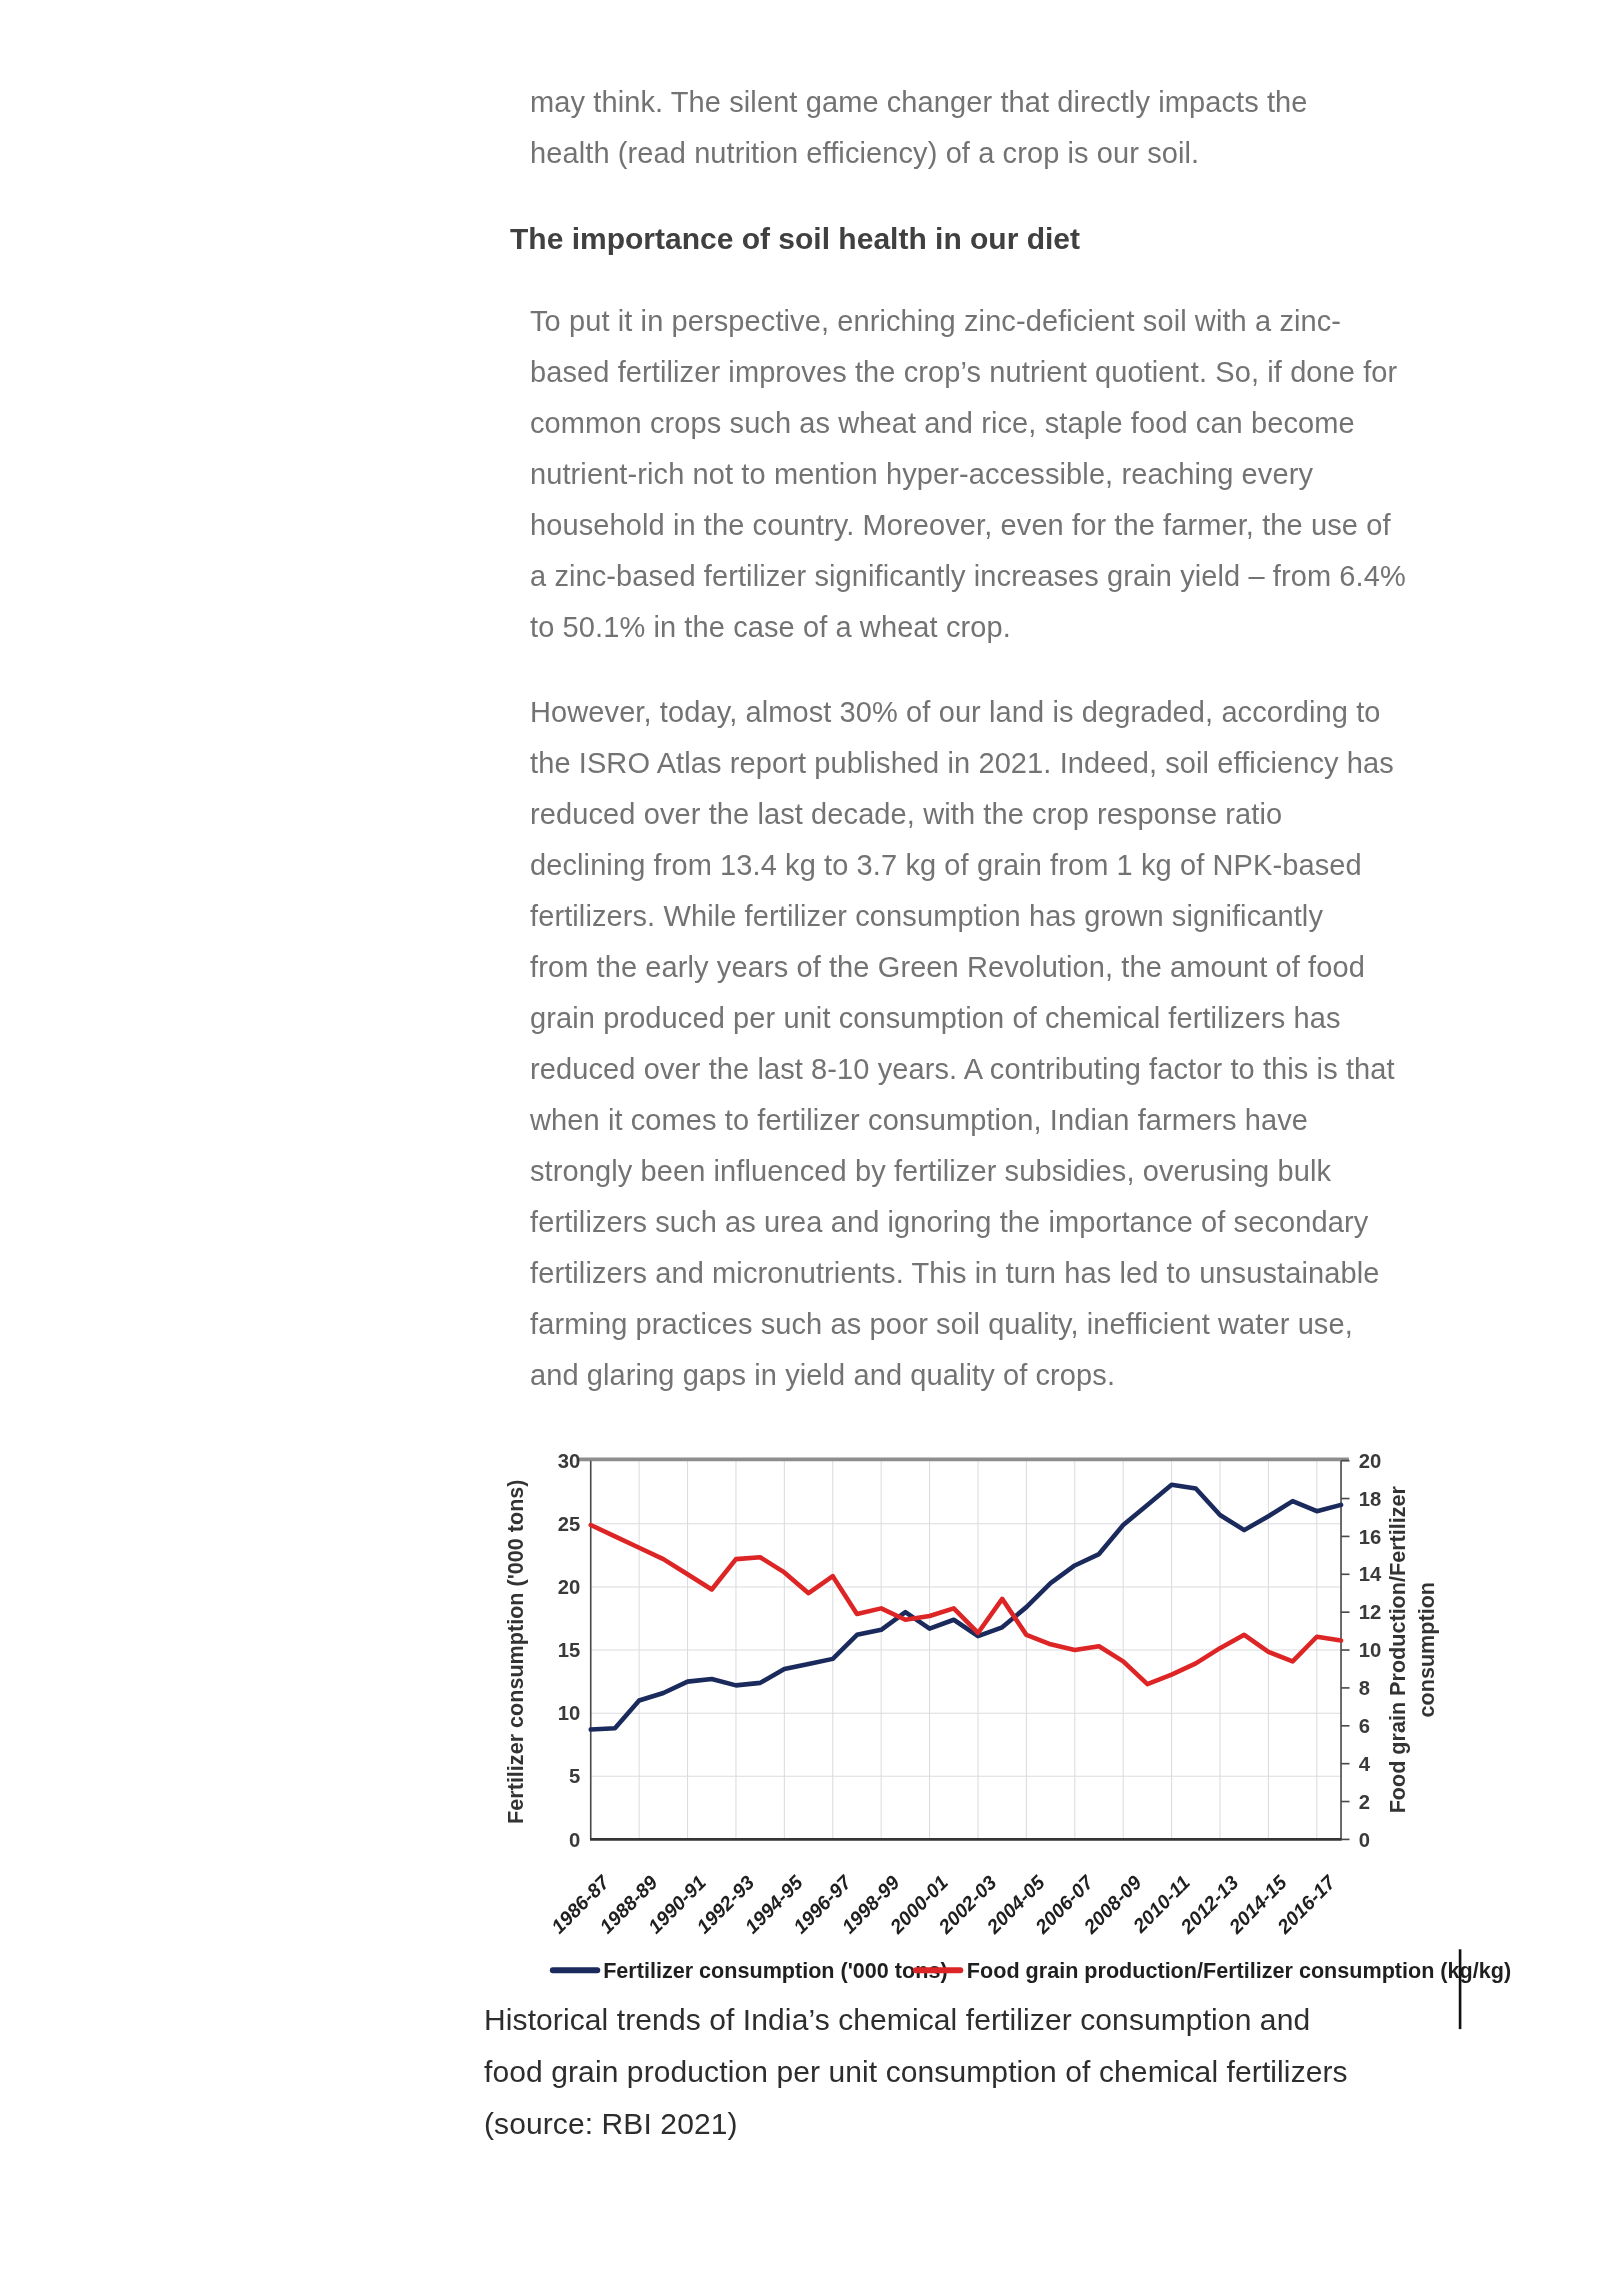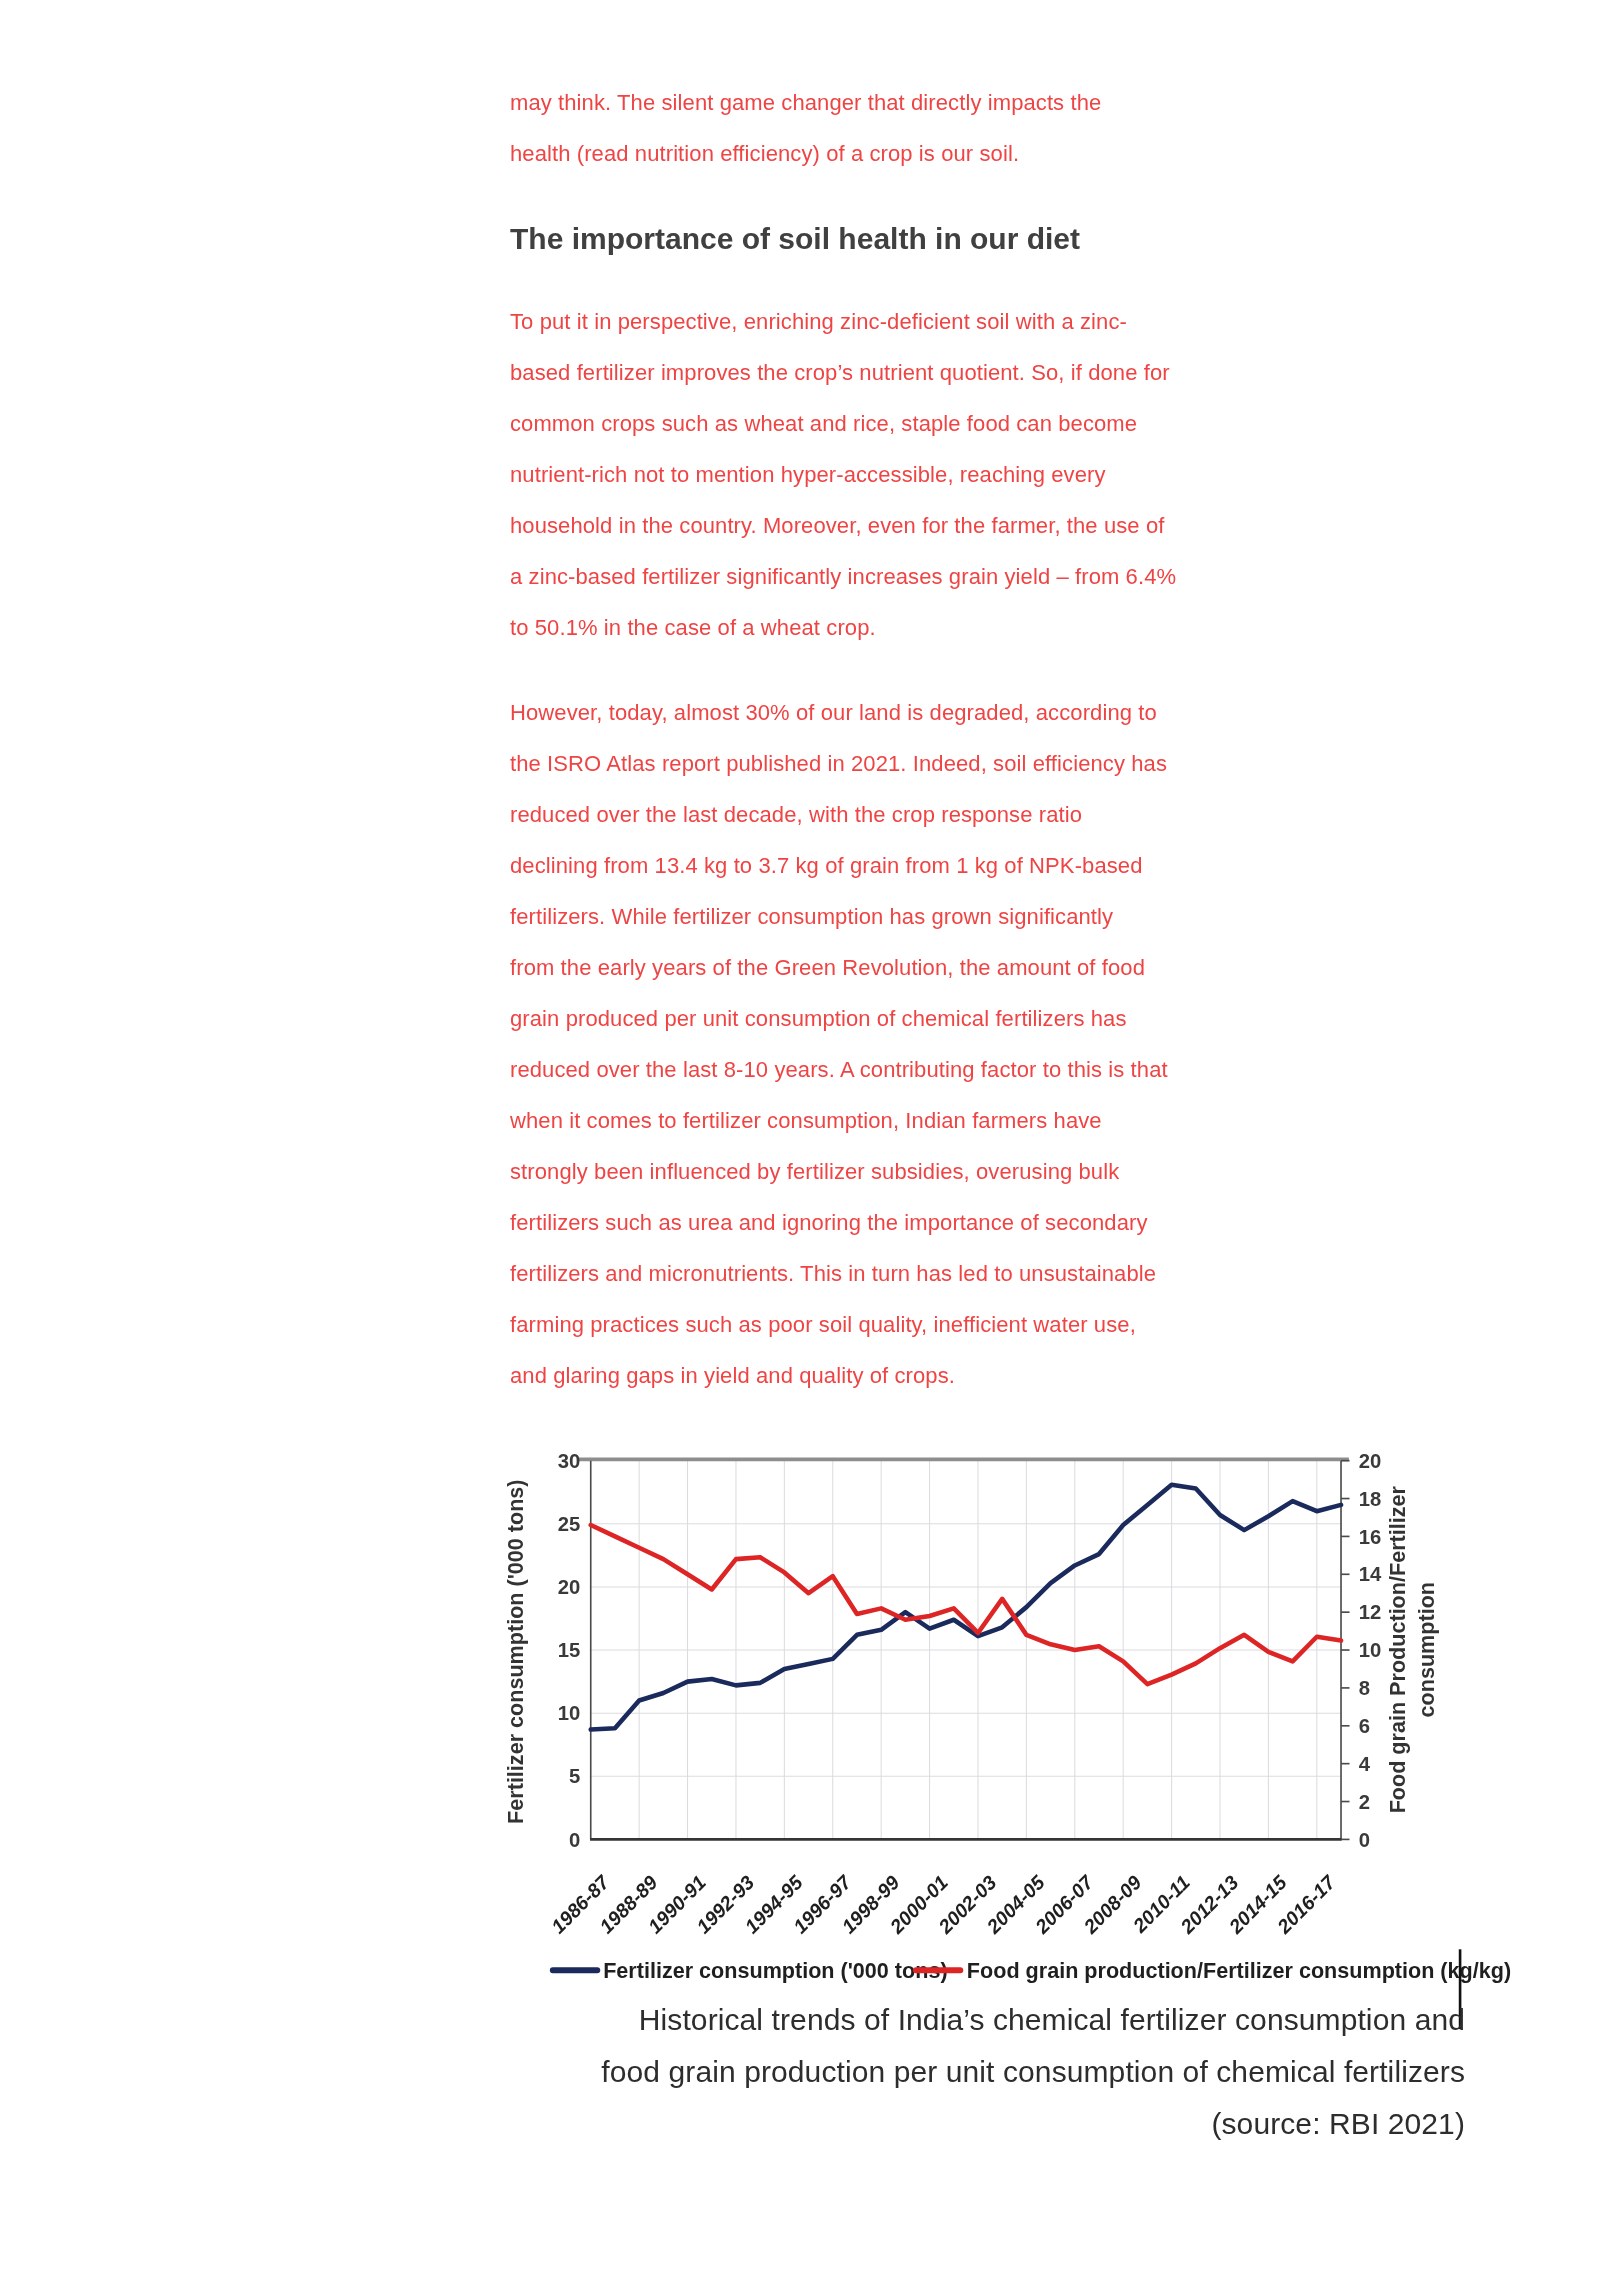--- a/index.html
+++ b/index.html
@@ -1,31 +1,31 @@
 <!DOCTYPE html>
 <html style="font-size:10.5px"><head>
 <meta charset="utf-8">
 <style>
   html,body{margin:0;padding:0;background:#ffffff;}
   body{width:1622px;height:2295px;position:relative;font-family:"Liberation Sans",sans-serif;overflow:hidden;}
   .bodytext{
-    position:absolute;left:510px;width:981px;
-    font-size:22px;line-height:51px;color:#ef4444;
+    position:absolute;left:530px;width:981px;
+    font-size:29px;line-height:51px;color:#737373;
     letter-spacing:0.1px;white-space:pre;
   }
   .heading{
     position:absolute;left:510px;width:981px;
     font-size:30px;line-height:51px;color:#404040;font-weight:700;
     white-space:pre;
   }
   .figure{position:absolute;left:497px;top:1426px;width:1047px;height:713px;}
   .figure svg{position:absolute;left:0;top:0;}
   .caption{
     position:absolute;left:484px;top:1994px;width:981px;
-    font-size:30px;line-height:52px;color:#2d2d2d;text-align:right;
+    font-size:30px;line-height:52px;color:#2d2d2d;text-align:left;
     white-space:pre;letter-spacing:0.1px;
   }
 </style>
 </head>
 <body>
 
 <div class="bodytext" style="top:77px">may think. The silent game changer that directly impacts the
 health (read nutrition efficiency) of a crop is our soil.</div>
 
 <div class="heading" style="top:213px">The importance of soil health in our diet</div>

